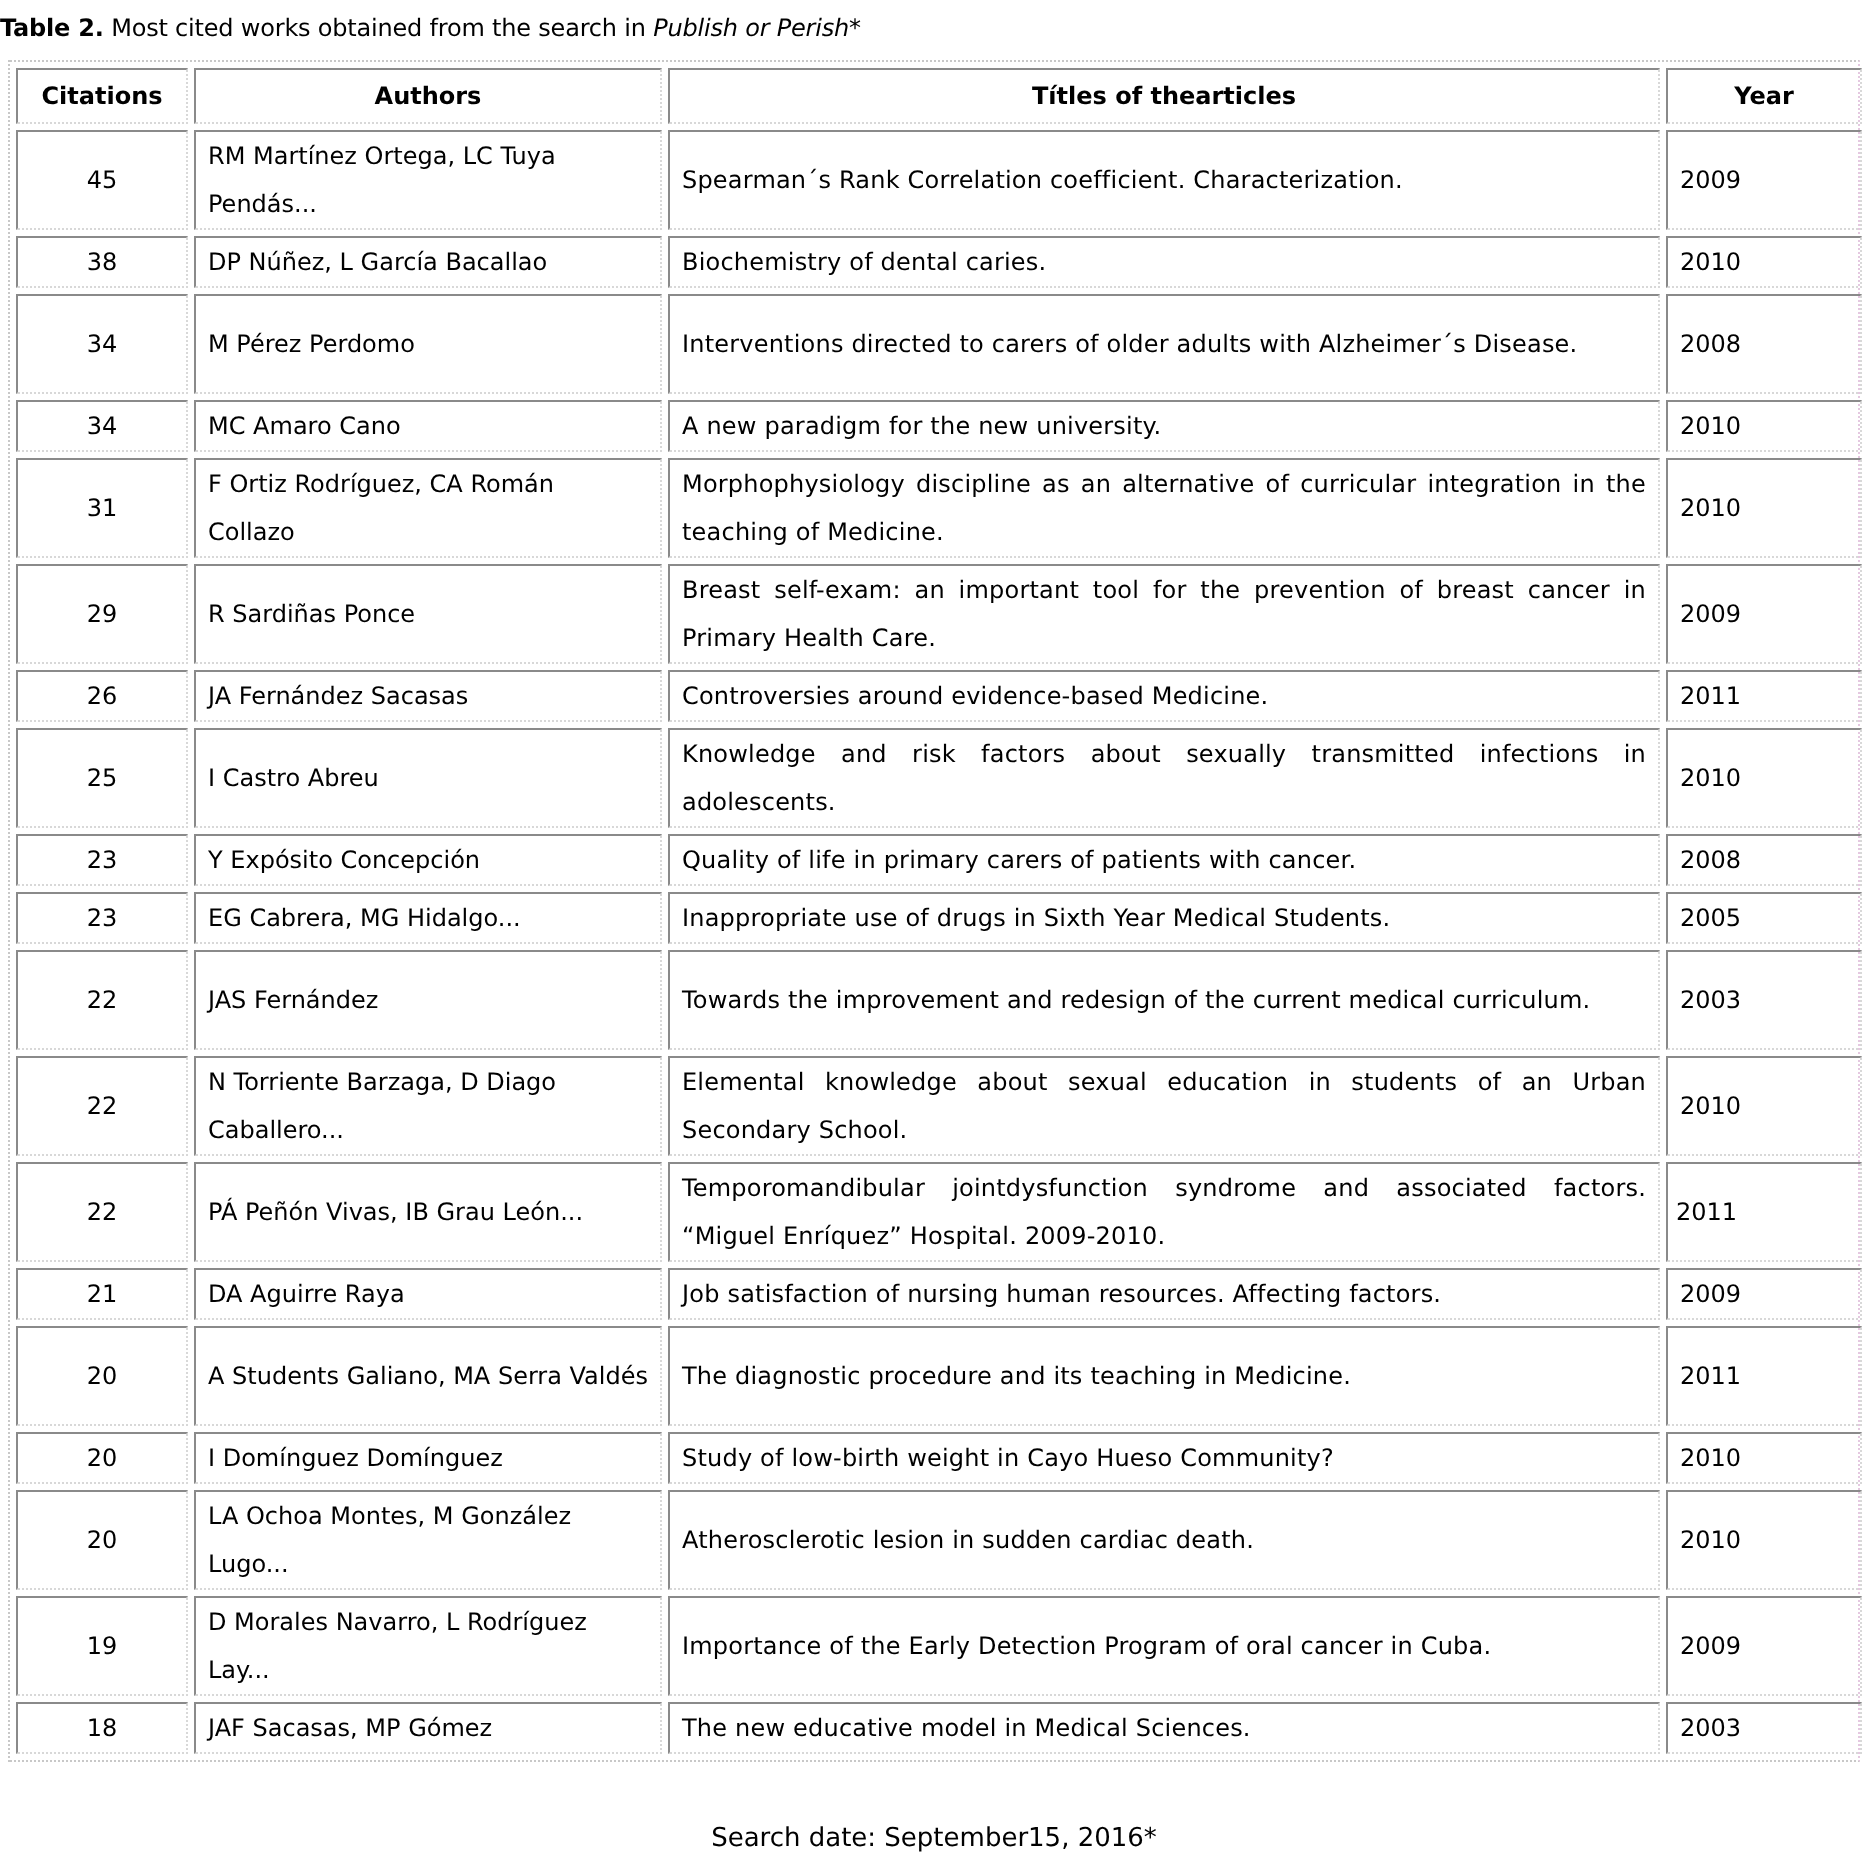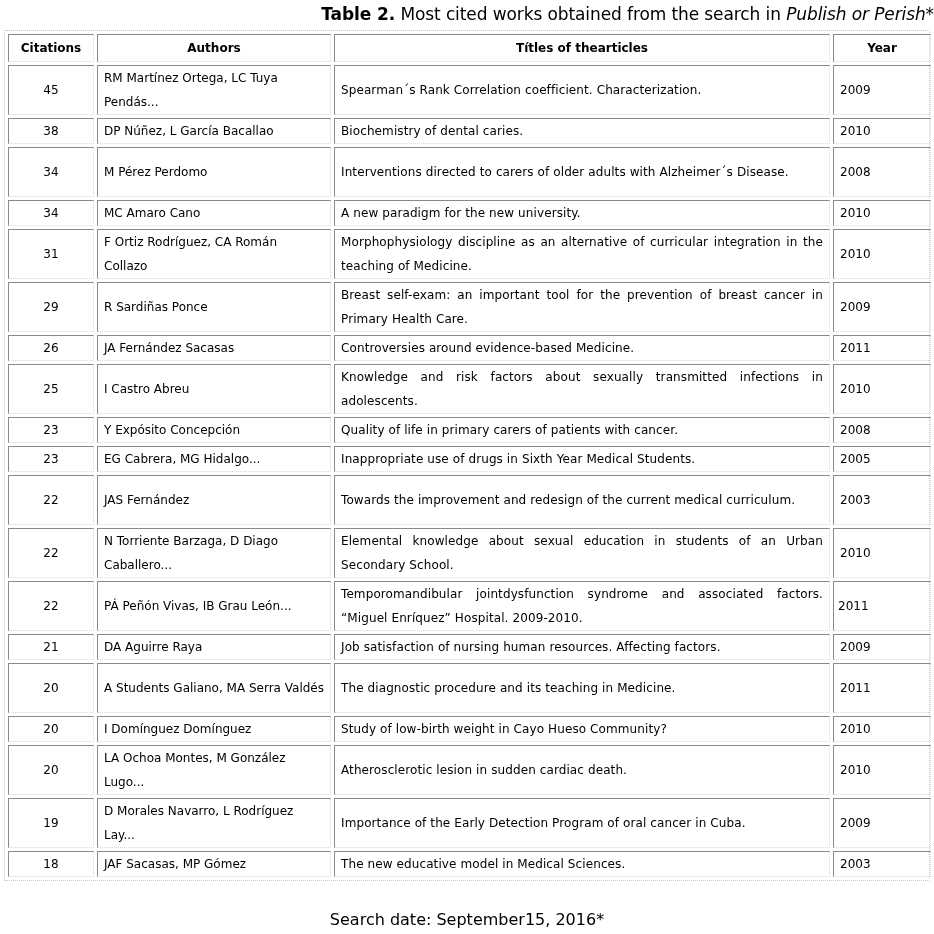--- a/index.html
+++ b/index.html
@@ -4,21 +4,21 @@
 <style>
   html, body { margin: 0; padding: 0; background: #ffffff; }
   body {
     width: 934px; height: 934px; overflow: hidden;
     font-family: "DejaVu Sans", sans-serif;
     color: #000;
     position: relative;
   }
   .caption {
     position: absolute; top: 6px; left: 0; width: 934px;
-    text-align: right; font-size: 17px; line-height: 16px;
+    text-align: left; font-size: 12px; line-height: 16px;
     letter-spacing: -0.1px;
   }
   .caption b { font-weight: bold; }
   .caption i { font-style: italic; }
   .table-wrap {
     position: absolute; top: 30px; left: 4px; width: 926px;
     border: 1px dotted #c8c8c8;
     border-right-color: #e4c8e0;
     box-sizing: border-box;
   }
@@ -45,21 +45,21 @@
     font-size: 12px;
   }
   td.num { text-align: center; }
   td.year { text-align: left; }
   td.year.left { text-align: left; padding-left: 4px; }
   td.title { text-align: justify; text-align-last: left; letter-spacing: 0.1px; margin-left: 12px; }
   tr.r2 td { height: 48px; }
   tr.r1 td { height: 24px; }
   .footer {
     position: absolute; top: 912px; left: 0; width: 934px;
-    text-align: center; font-size: 16px; line-height: 16px;
+    text-align: center; font-size: 13px; line-height: 16px;
   }
 </style>
 </head>
 <body>
 
 <div class="caption">
   <b>Table 2.</b><span> Most cited works obtained from  the search in </span><i>Publish or Perish</i><span>*</span>
 </div>
 
 <div class="table-wrap">

